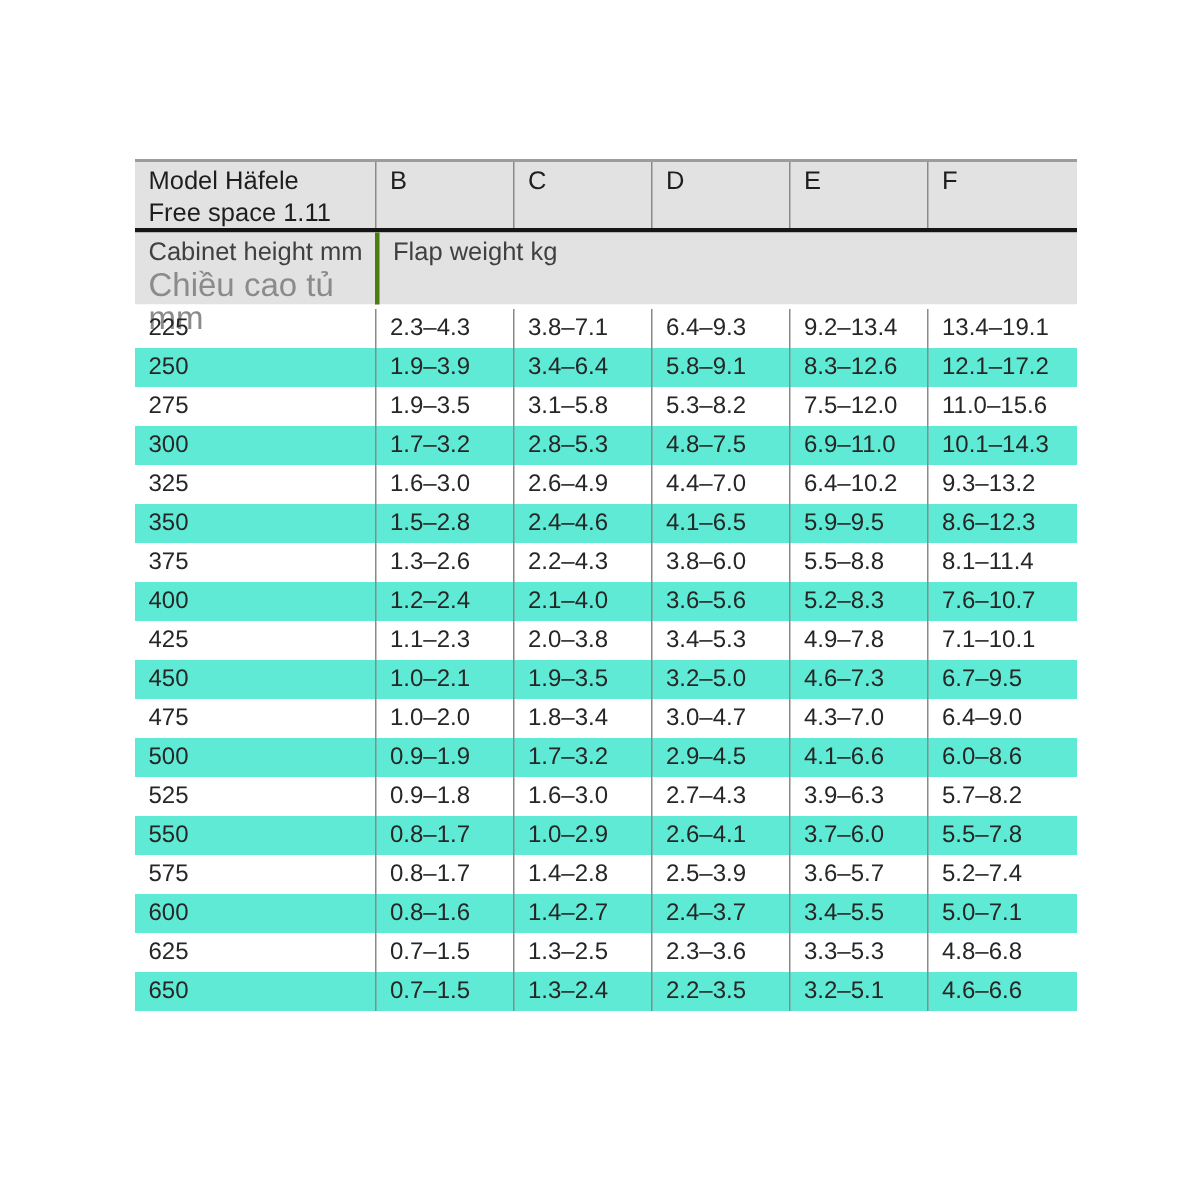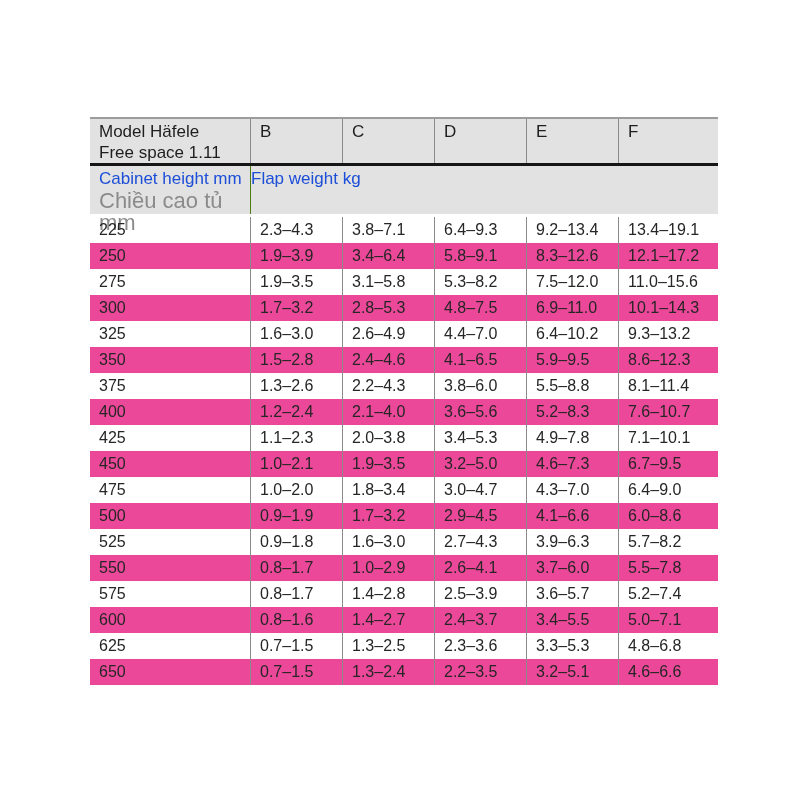--- a/index.html
+++ b/index.html
@@ -11,21 +11,21 @@
   .page {
     position: relative;
     width: 800px;
     height: 800px;
     background: #ffffff;
     overflow: hidden;
   }
   .spec-table {
     position: absolute;
     left: 90px;
-    top: 117px;
+    top: 106px;
     width: 628px;
   }
   .top-rule { height: 2px; background: #9c9c9c; }
   .heavy-rule { height: 3px; background: #161616; }
   .body-gap { height: 3px; background: #ffffff; }
 
   .hrow1 {
     display: flex;
     height: 44px;
     background: #e1e2e1;
@@ -45,31 +45,32 @@
   }
   .hrow1 .cell {
     padding-top: 2px;
     font-size: 17px;
     line-height: 21px;
     color: #1e1e1e;
   }
   .hrow2 .cell { padding-top: 2px; }
   .hrow2 .merged {
     flex: 1;
-    border-left: 1px solid #4d7c0f;
-  }
-  .lab-en { font-size: 17px; line-height: 22px; color: #1d4ed8; }
+    border-left: 3px solid #4d7c0f;
+    padding-left: 9px;
+  }
+  .lab-en { font-size: 17px; line-height: 22px; color: #404040; }
   .lab-vi { font-size: 22px; line-height: 22px; color: #8b8b8b; }
 
   .drow {
     display: flex;
     height: 26px;
     background: #ffffff;
   }
-  .drow.stripe { background: #ec4899; }
+  .drow.stripe { background: #5eead4; }
   .drow .cell {
     display: flex;
     align-items: center;
     font-size: 16px;
     color: #262626;
     height: 100%;
   }
 </style>
 </head>
 <body>

